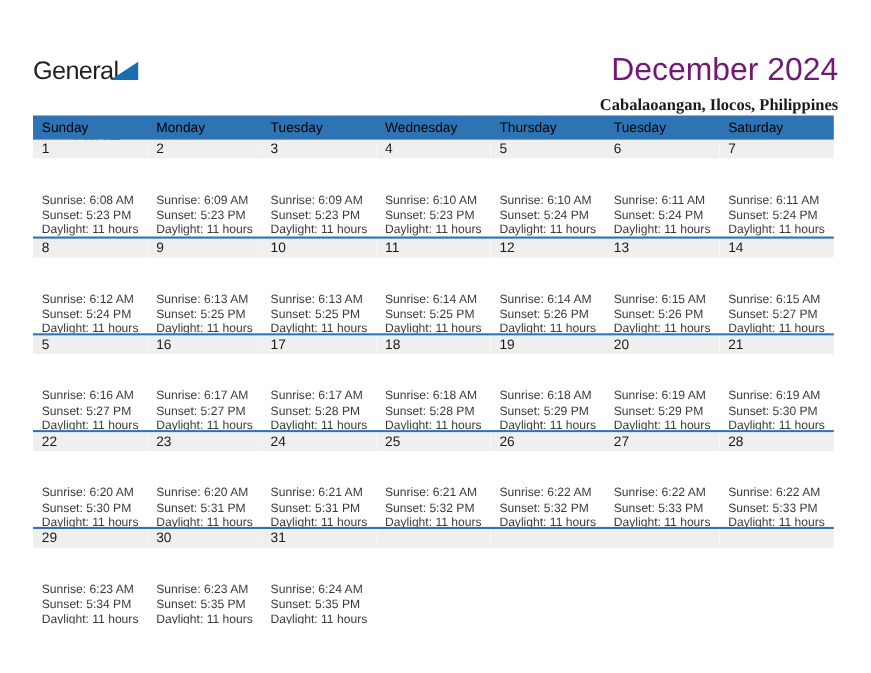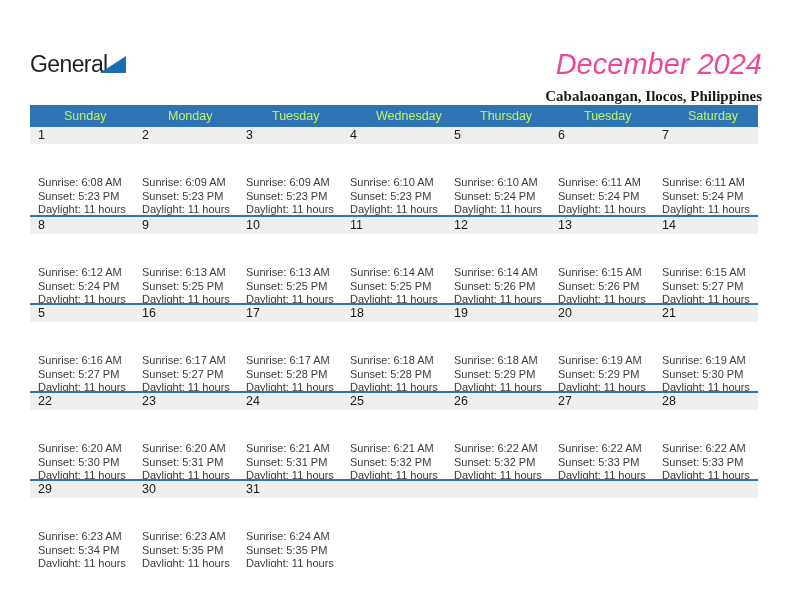--- a/index.html
+++ b/index.html
@@ -26,35 +26,35 @@
     position: absolute; left: 70px; top: 3px;
     width: 26px; height: 17px;
     background: #1b6cb1;
     clip-path: polygon(0 100%, 100% 0, 100% 100%);
   }
   .logo-blue {
     position: absolute; left: 36px; top: 22px;
     font-size: 23px; letter-spacing: -0.6px; color: #1e8bd1; line-height: 1; margin-top: 40px;
   }
   .titles { text-align: right; }
-  .main-title { font-size: 29px; color: #ec4899; line-height: 1.05; font-weight: 400; font-style: italic; }
+  .main-title { font-size: 29px; color: #701a75; line-height: 1.05; font-weight: 400; }
   .sub-title  { font-size: 15px; color: #1a1a1a; font-weight: 700; margin-top: 9px; font-family: Liberation Serif, serif; }
 
   
   .calendar {
     position: absolute; top: 105px; left: 30px;
     width: 728px;
   }
   .weekday-header {
     display: grid; grid-template-columns: repeat(7, 1fr);
     background: #2e74b5; height: 22px; align-items: center;
   }
   .weekday-header span {
-    color: #bef264; font-size: 12.5px; padding-left: 8px;
-    white-space: nowrap; overflow: hidden; margin-left: 26px;
+    color: #000000; font-size: 12.5px; padding-left: 8px;
+    white-space: nowrap; overflow: hidden;
   }
   .week-row {
     display: grid; grid-template-columns: repeat(7, 1fr);
     height: 88px;
     border-top: 2px solid #2e74b5;
   }
   .week-row:first-child { border-top: none; }
   .day-cell { overflow: hidden; }
   .day-number {
     background: #efefef; height: 17px;

